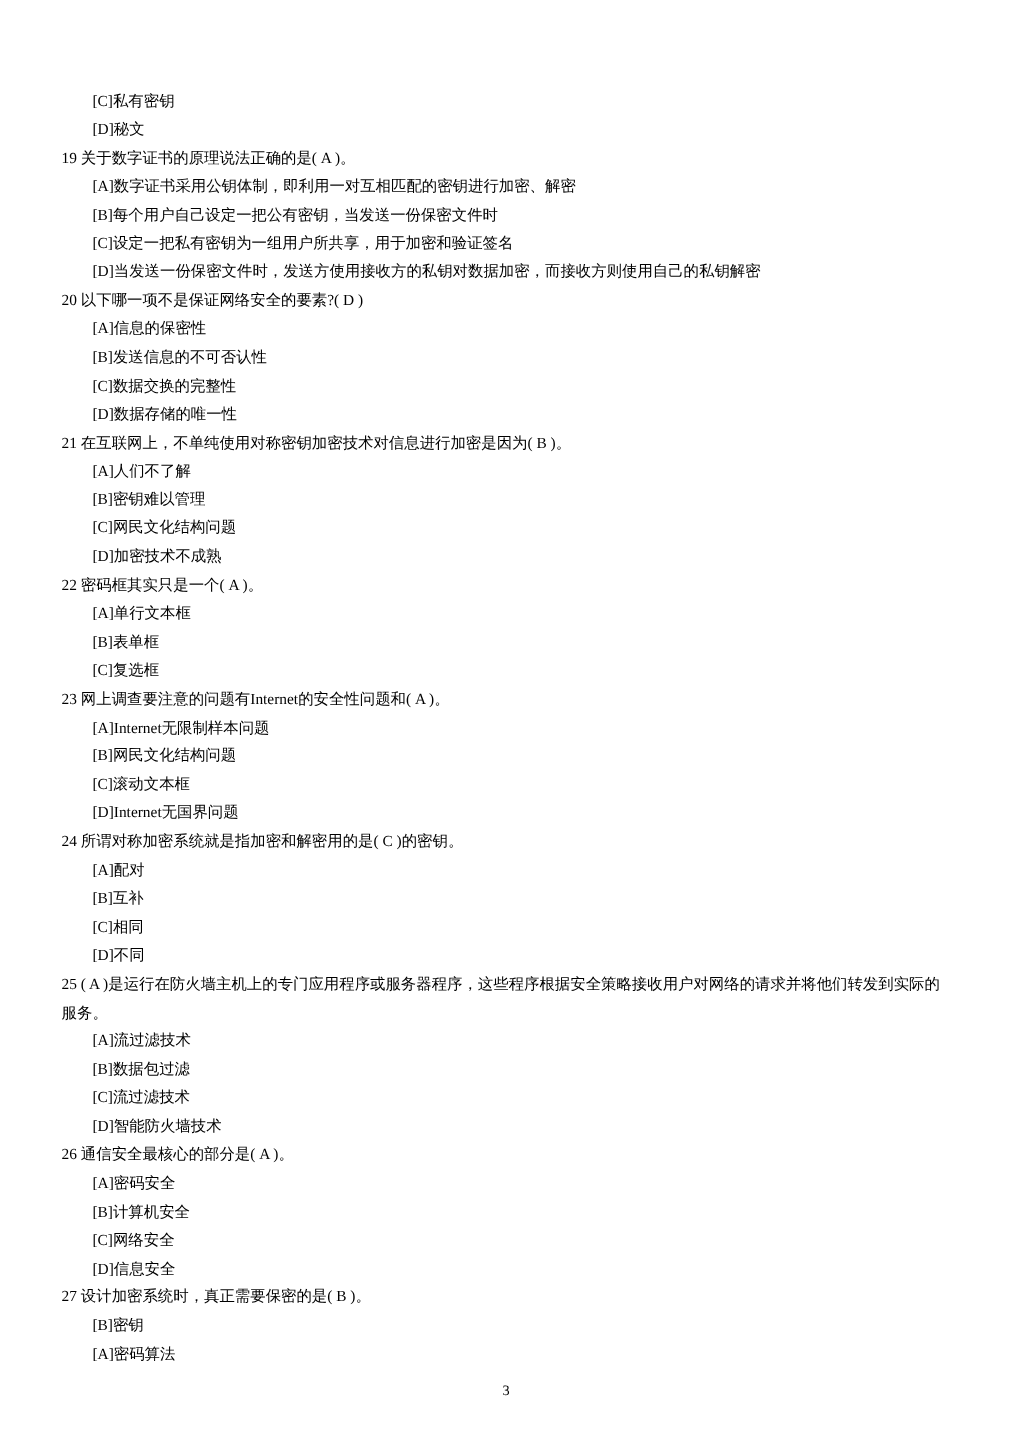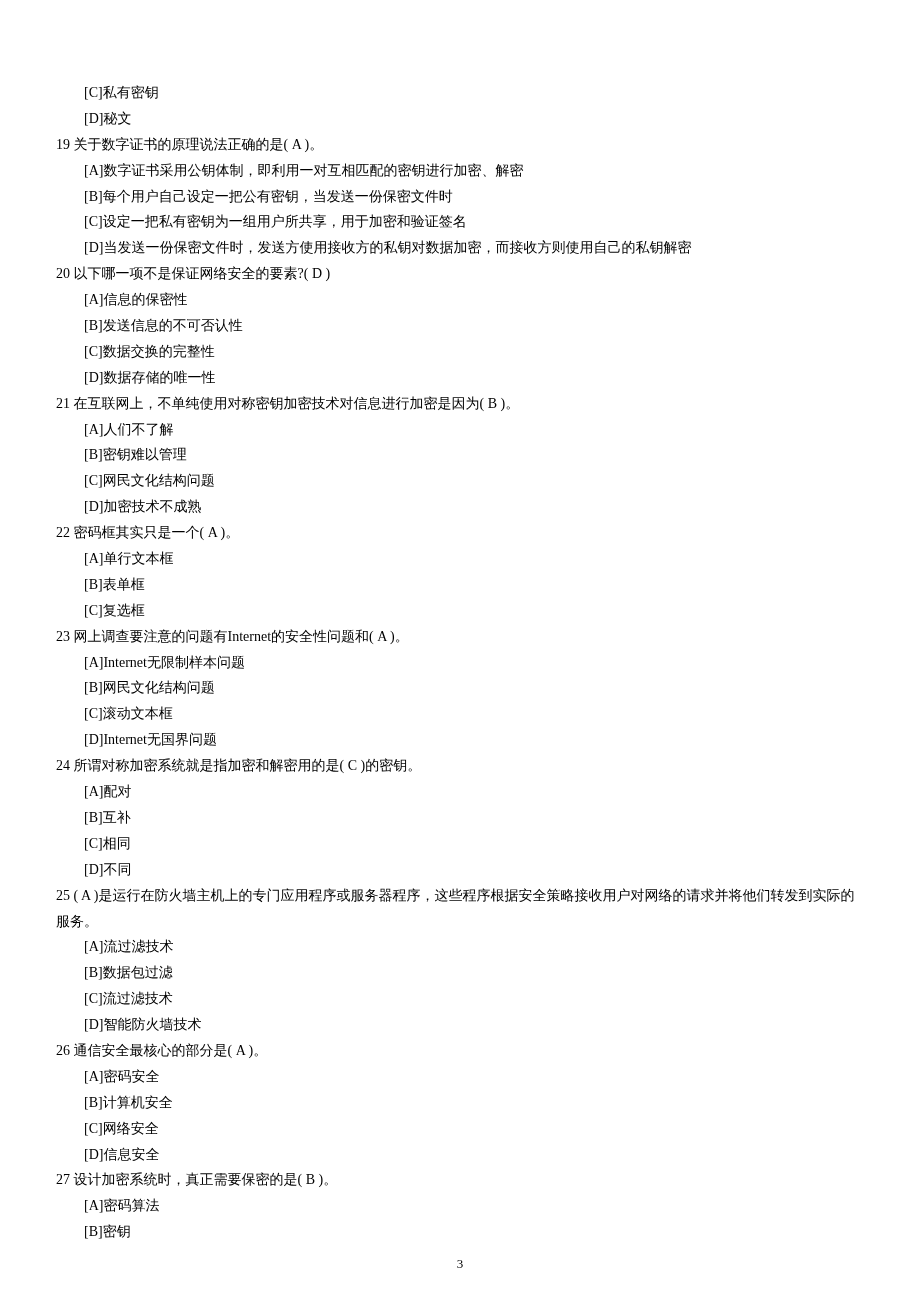--- a/index.html
+++ b/index.html
@@ -85,17 +85,17 @@
   <div class="line indent-opt">[C]流过滤技术</div>
   <div class="line indent-opt">[D]智能防火墙技术</div>
 
   <div class="line indent-q">26 通信安全最核心的部分是( A )。</div>
   <div class="line indent-opt">[A]密码安全</div>
   <div class="line indent-opt">[B]计算机安全</div>
   <div class="line indent-opt">[C]网络安全</div>
   <div class="line indent-opt">[D]信息安全</div>
 
   <div class="line indent-q">27 设计加密系统时，真正需要保密的是( B )。</div>
+  <div class="line indent-opt">[B]密钥</div>
   <div class="line indent-opt">[A]密码算法</div>
-  <div class="line indent-opt">[B]密钥</div>
 
   <div class="page-num">3</div>
 </div>
 
 </body></html>

